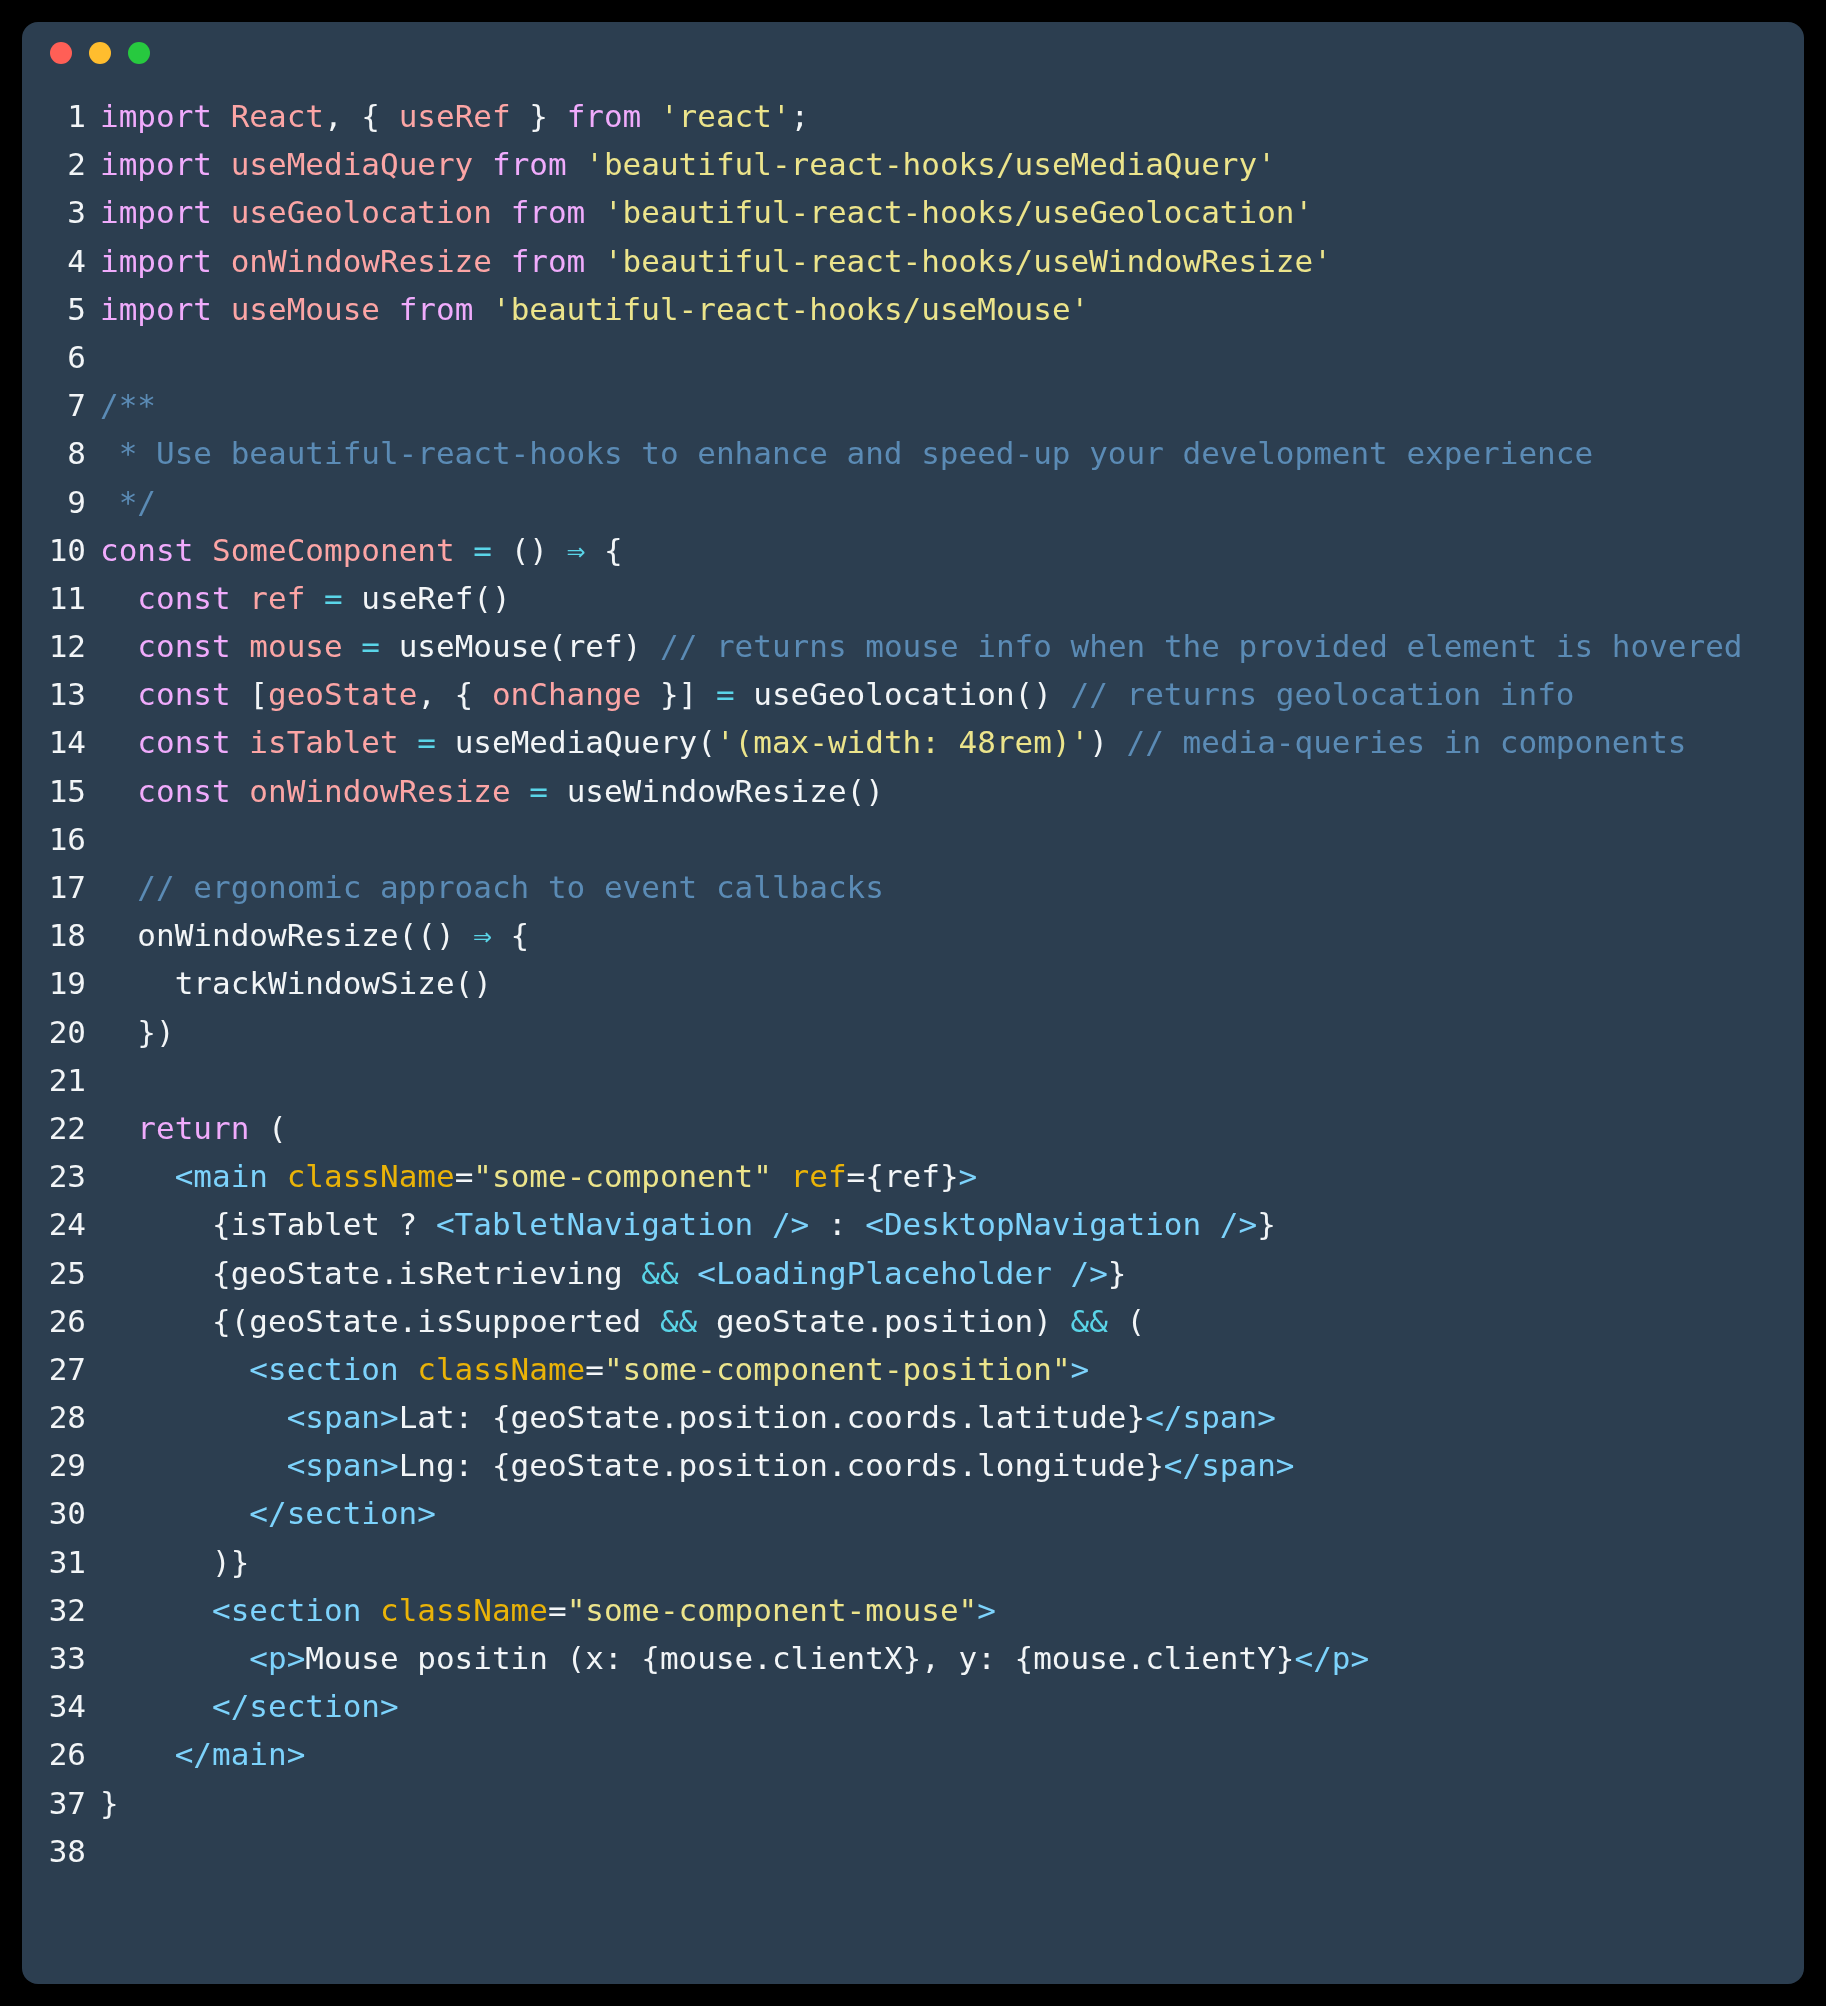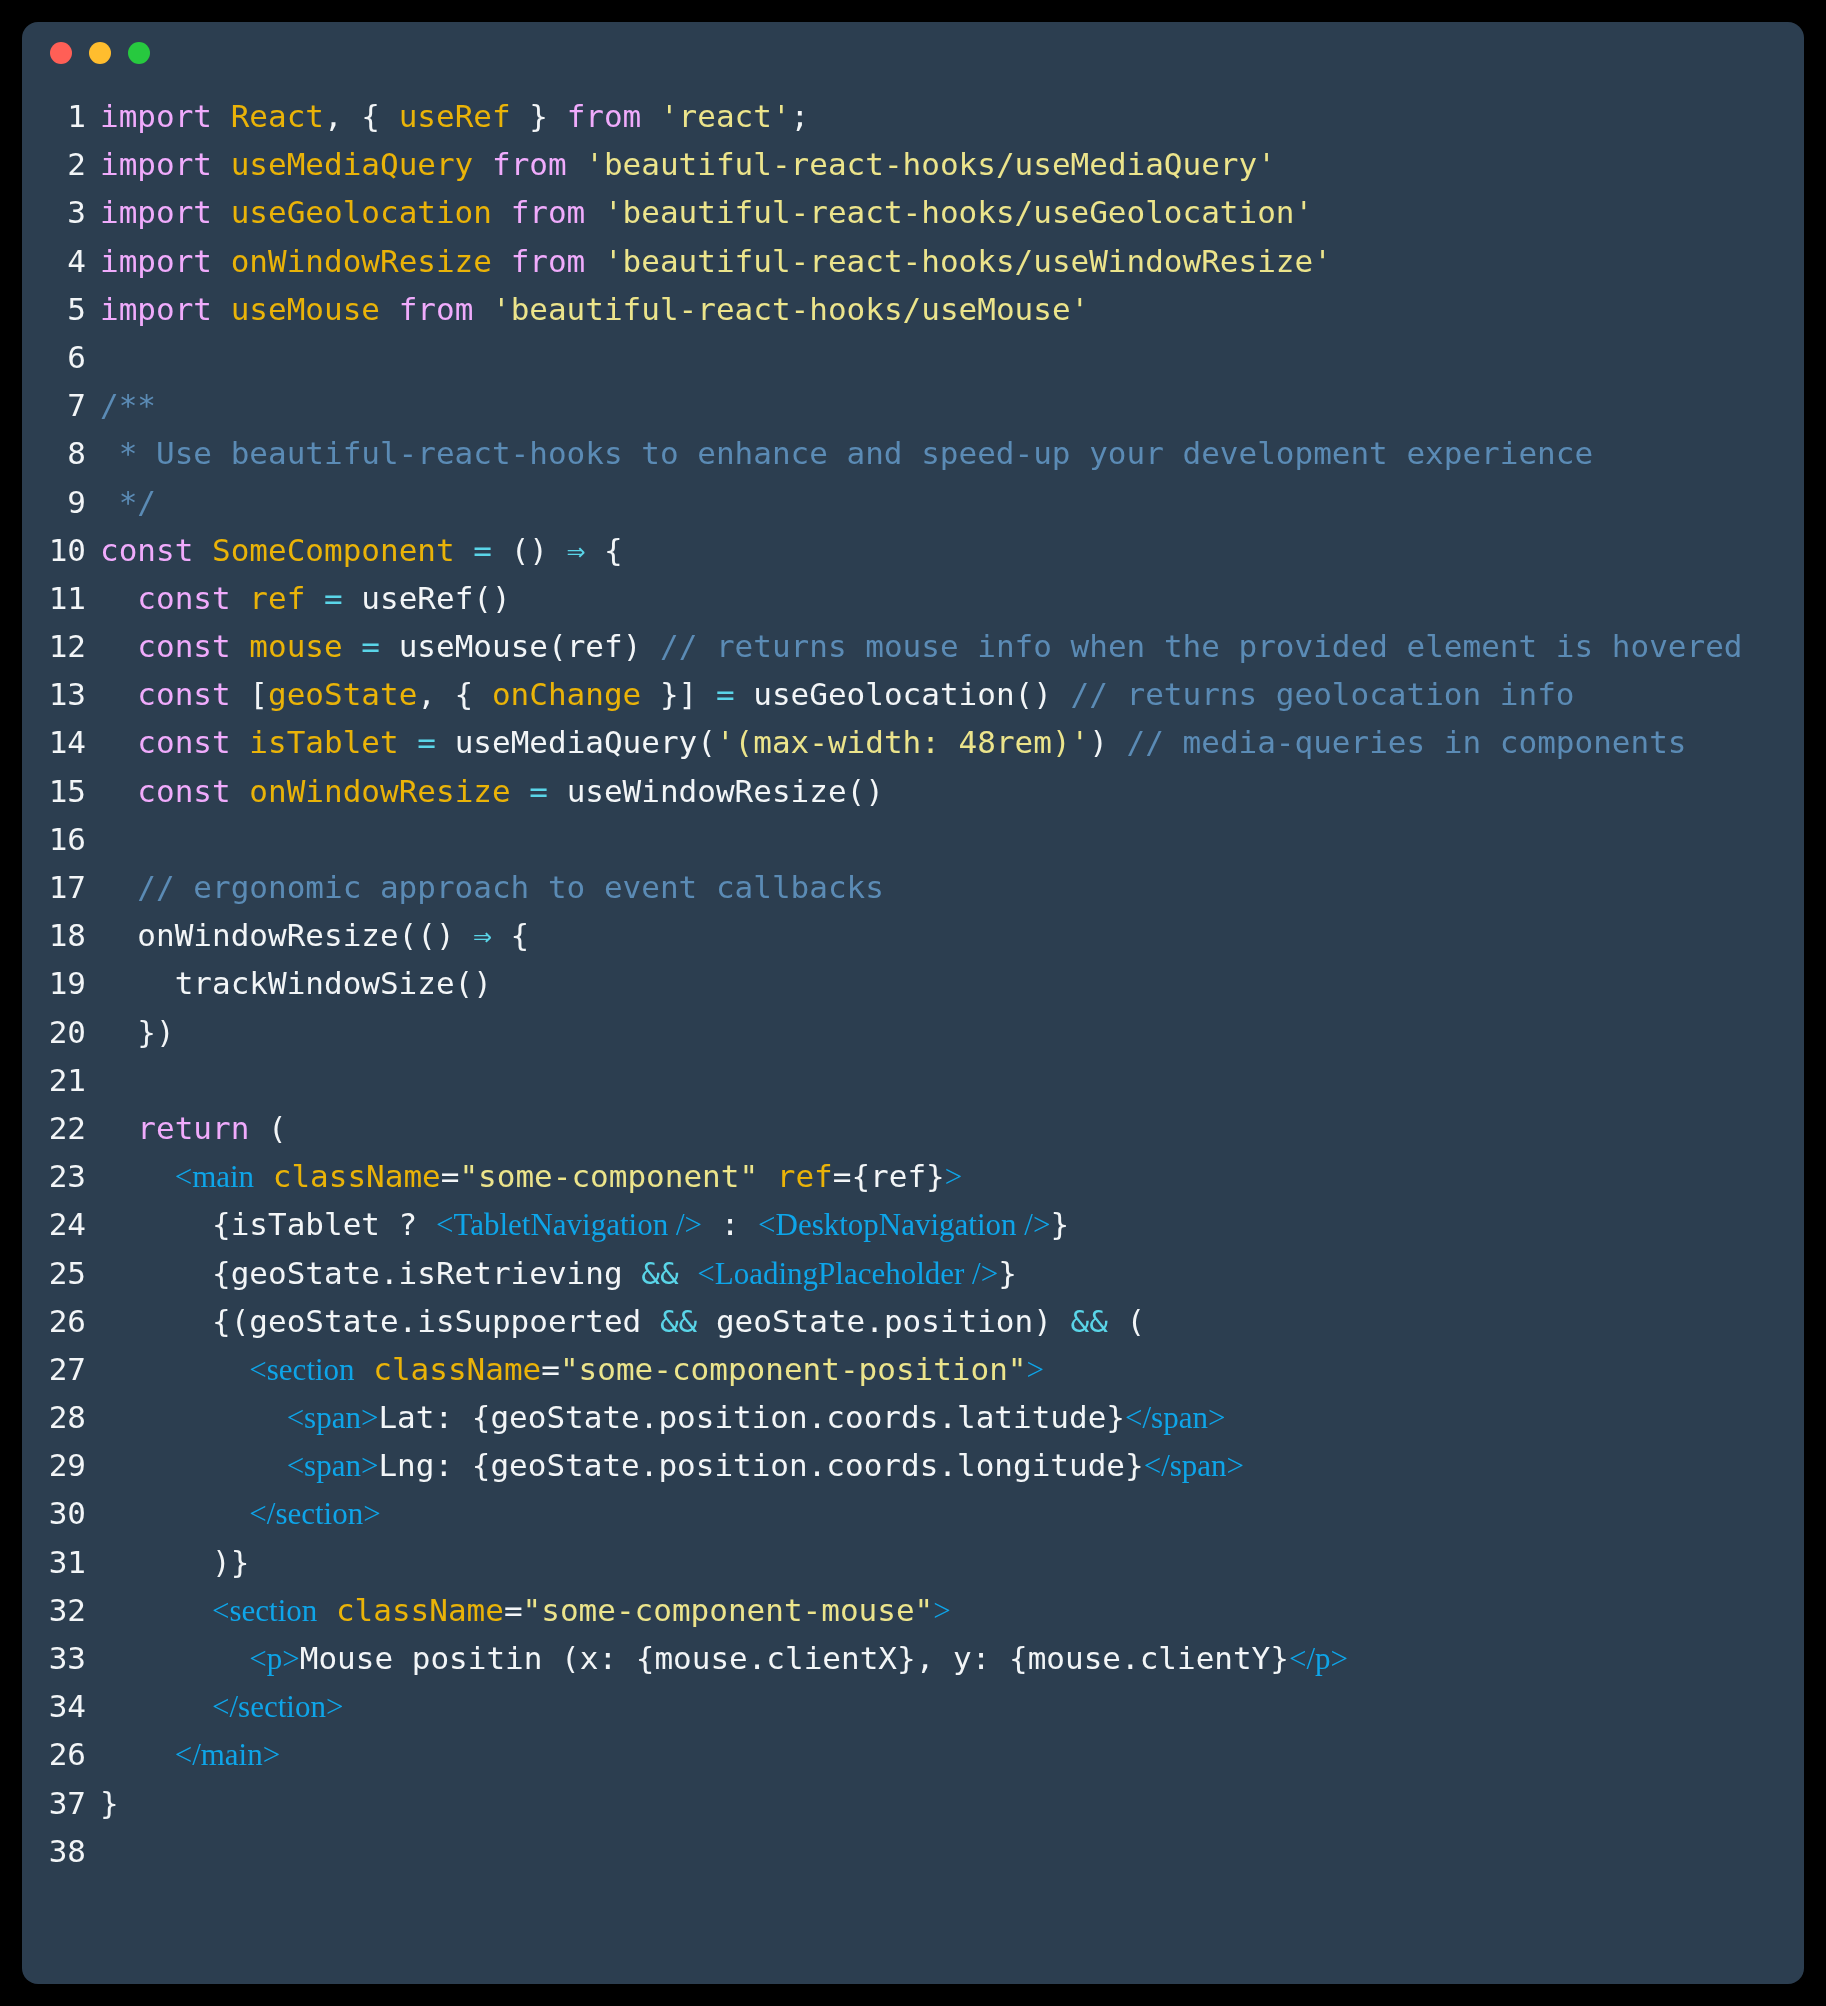--- a/index.html
+++ b/index.html
@@ -72,26 +72,26 @@
     user-select: none;
   }
   .linecontent {
     flex: 1 1 auto;
     white-space: pre;
     overflow: hidden;
   }
 
   
   .t-kw      { color: #f0abfc; }   
-  .t-fn      { color: #eab308; }   
+  .t-fn      { color: #fca5a5; }   
   .t-str     { color: #ece48b; }   
   .t-cmt     { color: #5b8bb5; }   
   .t-op      { color: #5ad5e8; }   
   .t-plain   { color: #f2f5f7; }   
-  .t-tag     { color: #0ea5e9; font-family: Liberation Serif, serif; }   
+  .t-tag     { color: #7dd3fc; }   
   .t-attr    { color: #eab308; }   
 </style>
 </head>
 <body>
 
 <div id="app">
   <div class="window">
 
     <div class="titlebar">
       <span class="dot close"></span>

